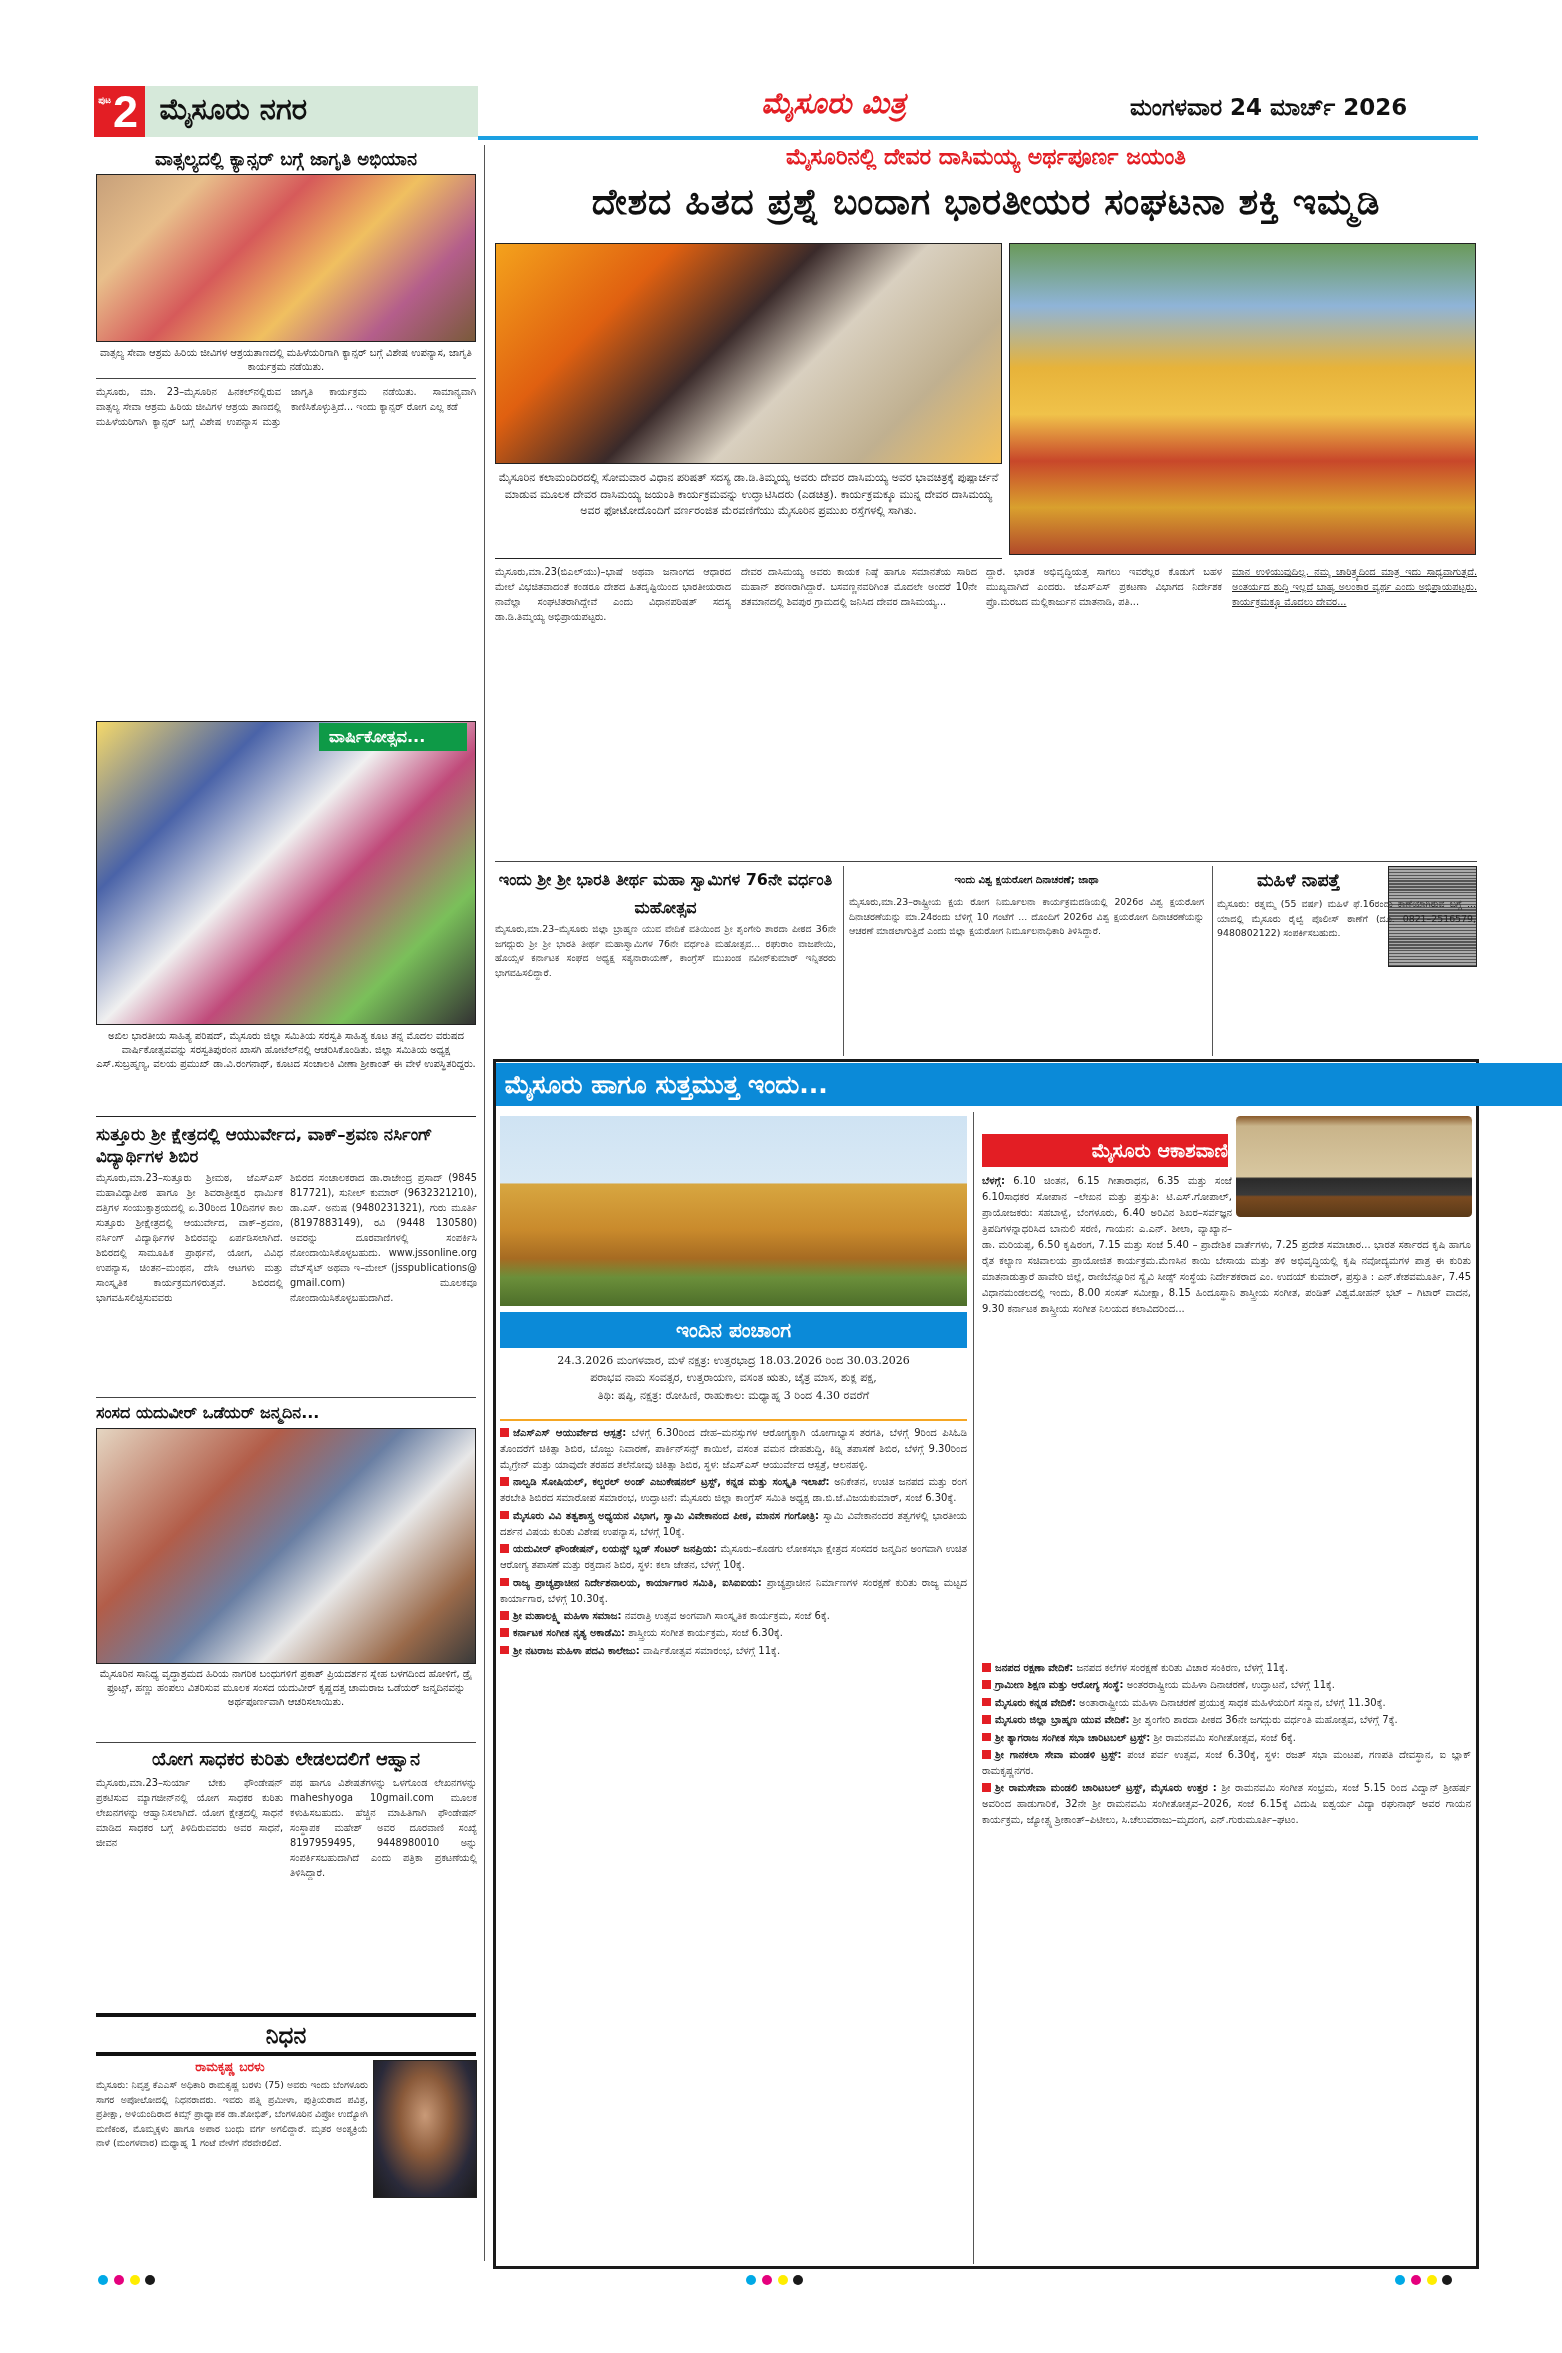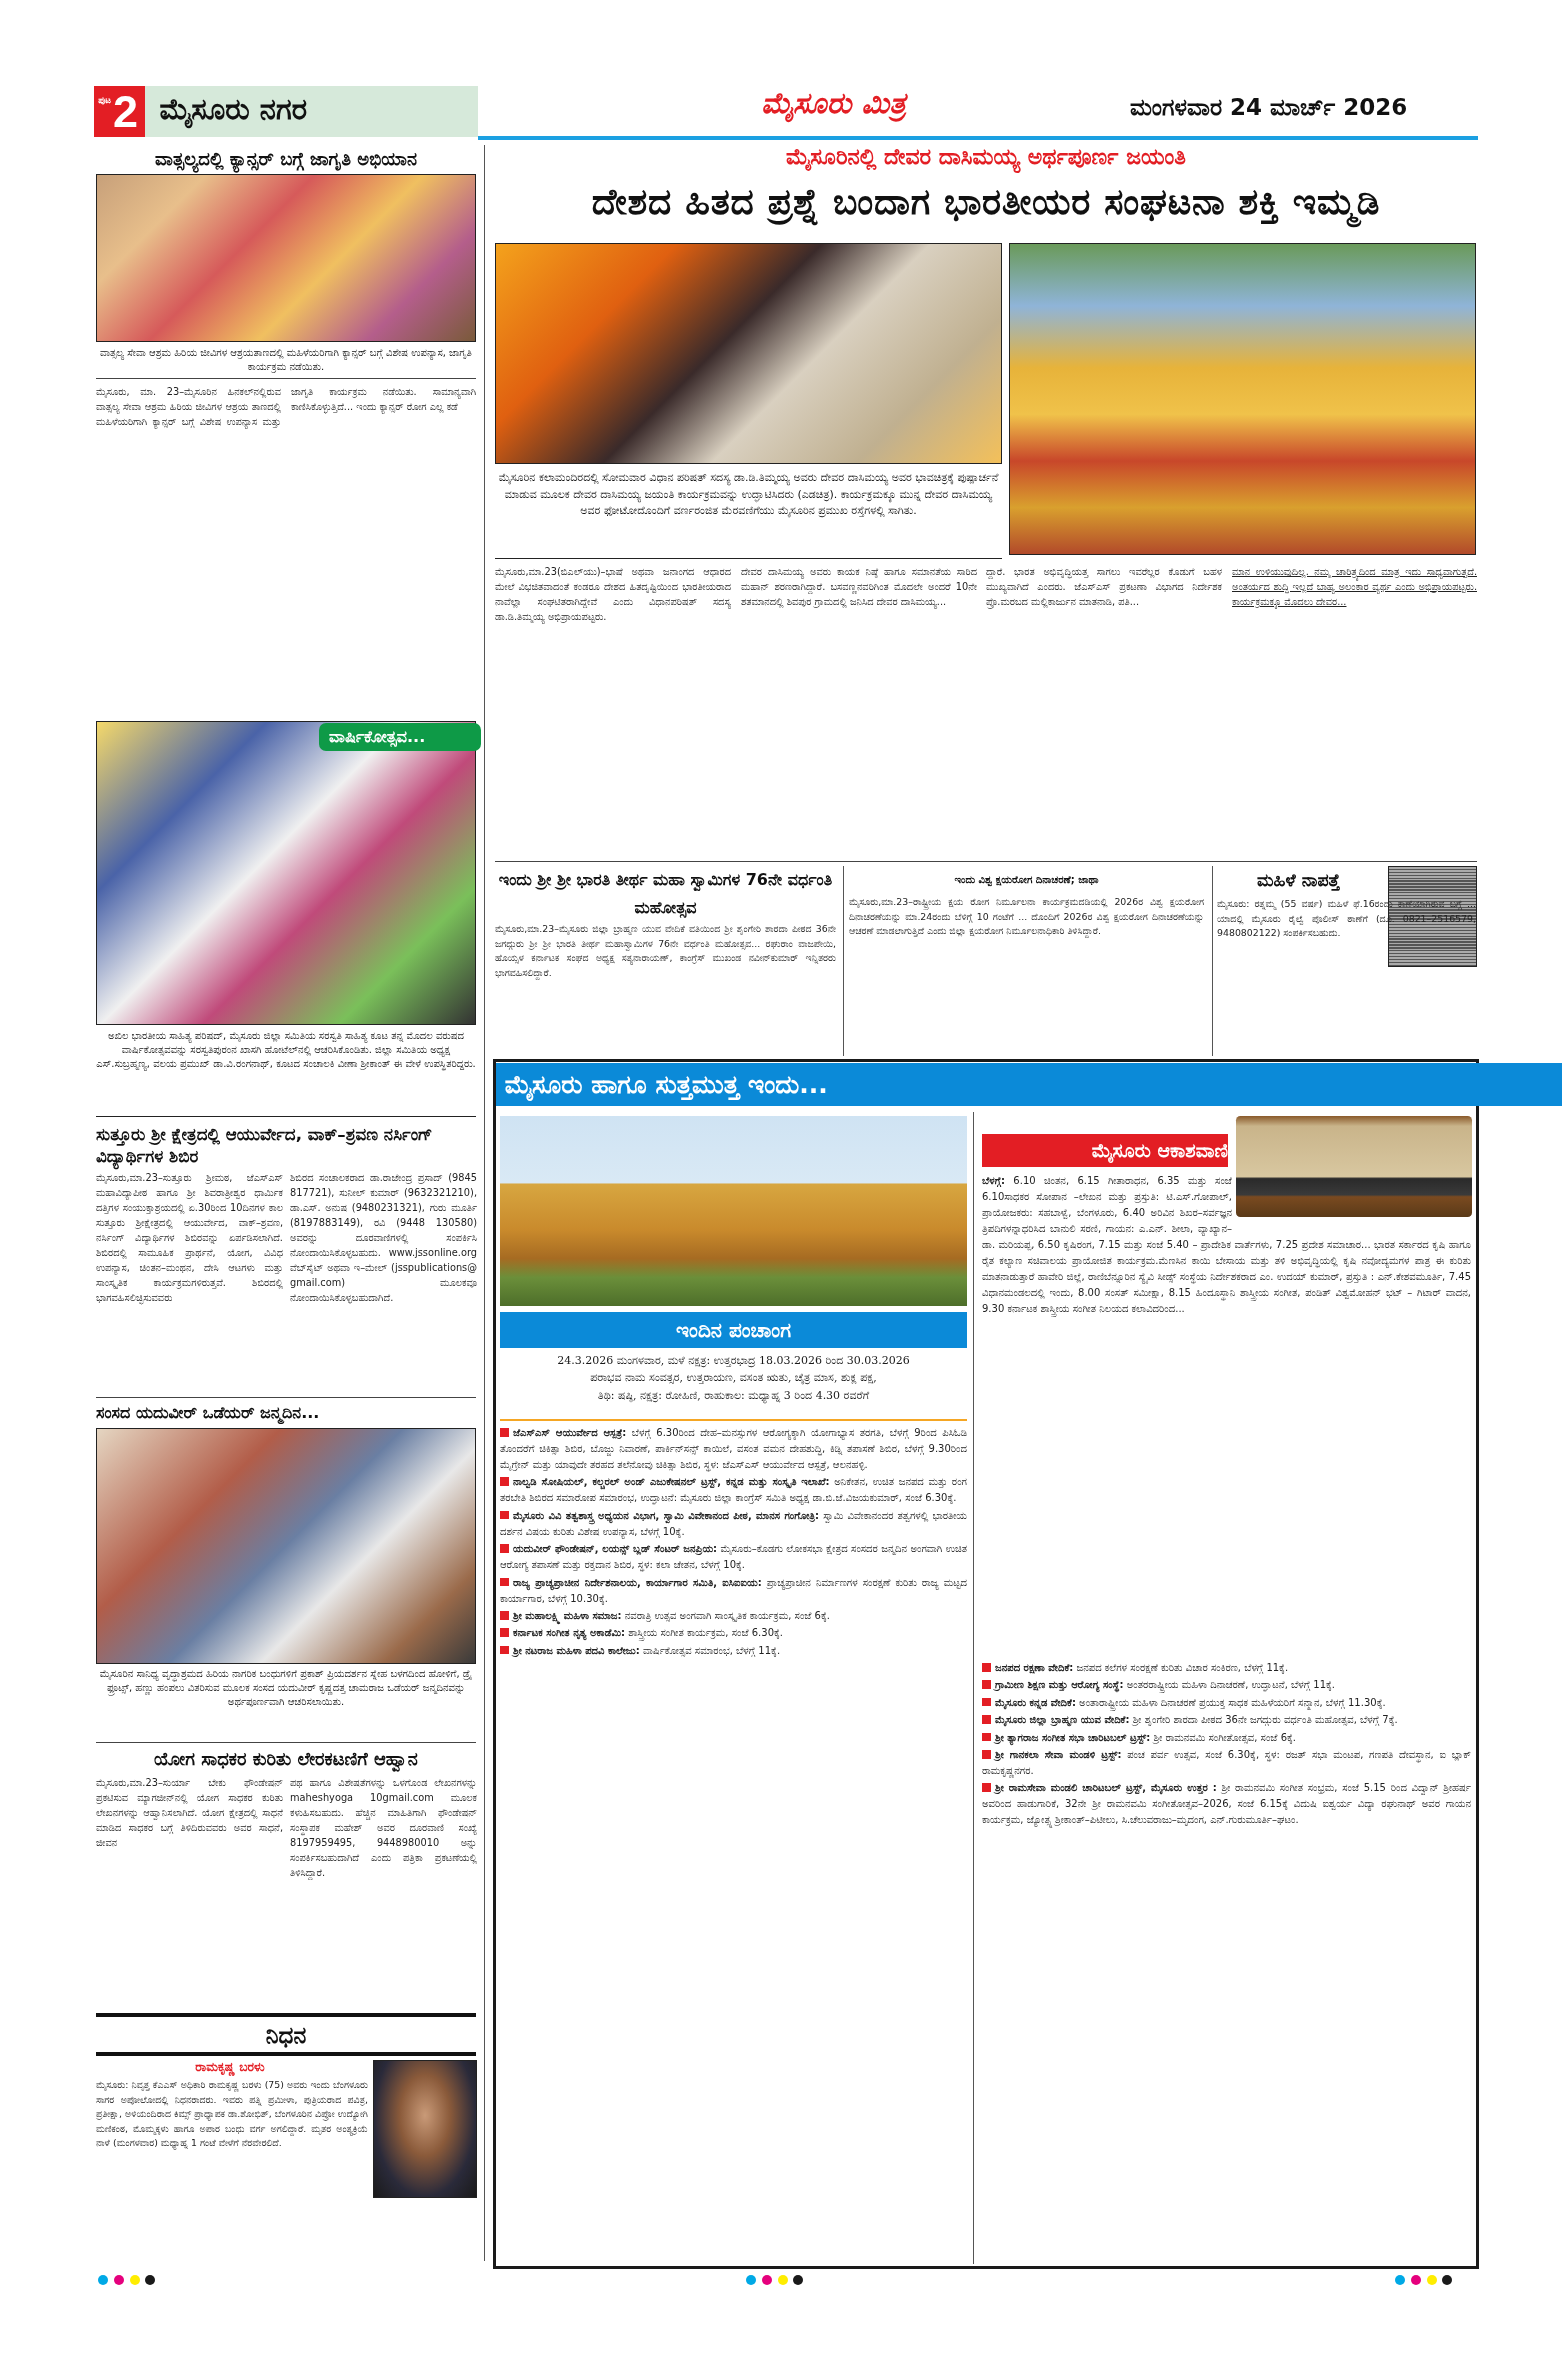--- a/index.html
+++ b/index.html
@@ -67,35 +67,35 @@
 <div class="abs dateline">ಮಂಗಳವಾರ 24 ಮಾರ್ಚ್ 2026</div>
 <div class="abs blue-rule"></div>
 
 <div class="abs hl-left" style="left:94px;top:146px;width:384px;font-size:18px;line-height:25px;">ವಾತ್ಸಲ್ಯದಲ್ಲಿ ಕ್ಯಾನ್ಸರ್ ಬಗ್ಗೆ ಜಾಗೃತಿ ಅಭಿಯಾನ</div>
 <div class="abs img-box" style="left:96px;top:174px;width:380px;height:168px;"></div>
 <div class="abs caption" style="left:96px;top:346px;width:380px;font-size:10px;line-height:13.8px;">ವಾತ್ಸಲ್ಯ ಸೇವಾ ಆಶ್ರಮ ಹಿರಿಯ ಜೀವಿಗಳ ಆಶ್ರಯತಾಣದಲ್ಲಿ ಮಹಿಳೆಯರಿಗಾಗಿ ಕ್ಯಾನ್ಸರ್ ಬಗ್ಗೆ ವಿಶೇಷ ಉಪನ್ಯಾಸ, ಜಾಗೃತಿ ಕಾರ್ಯಕ್ರಮ ನಡೆಯಿತು.</div>
 <div class="abs hr-thin" style="left:96px;top:378px;width:380px;"></div>
 <div class="abs body-txt" style="left:96px;top:384px;width:380px;height:326px;column-count:2;column-gap:10px;overflow:hidden;">ಮೈಸೂರು, ಮಾ. 23–ಮೈಸೂರಿನ ಹಿನಕಲ್‌ನಲ್ಲಿರುವ ವಾತ್ಸಲ್ಯ ಸೇವಾ ಆಶ್ರಮ ಹಿರಿಯ ಜೀವಿಗಳ ಆಶ್ರಯ ತಾಣದಲ್ಲಿ ಮಹಿಳೆಯರಿಗಾಗಿ ಕ್ಯಾನ್ಸರ್ ಬಗ್ಗೆ ವಿಶೇಷ ಉಪನ್ಯಾಸ ಮತ್ತು ಜಾಗೃತಿ ಕಾರ್ಯಕ್ರಮ ನಡೆಯಿತು. ಸಾಮಾನ್ಯವಾಗಿ ಕಾಣಿಸಿಕೊಳ್ಳುತ್ತಿದೆ... ಇಂದು ಕ್ಯಾನ್ಸರ್ ರೋಗ ಎಲ್ಲ ಕಡೆ</div>
 
 <div class="abs photo-event2" style="left:96px;top:721px;width:380px;height:304px;"></div>
-<div class="abs green-tag" style="left:319px;top:723px;width:162px;border-radius:7px;">ವಾರ್ಷಿಕೋತ್ಸವ...</div>
+<div class="abs green-tag" style="left:319px;top:723px;width:148px;">ವಾರ್ಷಿಕೋತ್ಸವ...</div>
 <div class="abs caption" style="left:96px;top:1029px;width:380px;font-size:10px;line-height:13.8px;">ಅಖಿಲ ಭಾರತೀಯ ಸಾಹಿತ್ಯ ಪರಿಷದ್, ಮೈಸೂರು ಜಿಲ್ಲಾ ಸಮಿತಿಯ ಸರಸ್ವತಿ ಸಾಹಿತ್ಯ ಕೂಟ ತನ್ನ ಮೊದಲ ವರುಷದ ವಾರ್ಷಿಕೋತ್ಸವವನ್ನು ಸರಸ್ವತಿಪುರಂನ ಖಾಸಗಿ ಹೋಟೆಲ್‌ನಲ್ಲಿ ಆಚರಿಸಿಕೊಂಡಿತು. ಜಿಲ್ಲಾ ಸಮಿತಿಯ ಅಧ್ಯಕ್ಷ ಎಸ್.ಸುಬ್ರಹ್ಮಣ್ಯ, ವಲಯ ಪ್ರಮುಖ್ ಡಾ.ವಿ.ರಂಗನಾಥ್, ಕೂಟದ ಸಂಚಾಲಕಿ ವೀಣಾ ಶ್ರೀಕಾಂತ್ ಈ ವೇಳೆ ಉಪಸ್ಥಿತರಿದ್ದರು.</div>
 <div class="abs hr" style="left:96px;top:1116px;width:380px;"></div>
 
 <div class="abs hl-left" style="left:96px;top:1123px;width:380px;font-size:16.7px;line-height:22px;text-align:left;">ಸುತ್ತೂರು ಶ್ರೀ ಕ್ಷೇತ್ರದಲ್ಲಿ ಆಯುರ್ವೇದ, ವಾಕ್–ಶ್ರವಣ ನರ್ಸಿಂಗ್ ವಿದ್ಯಾರ್ಥಿಗಳ ಶಿಬಿರ</div>
 <div class="abs body-txt" style="left:96px;top:1170px;width:187px;height:221px;overflow:hidden;">ಮೈಸೂರು,ಮಾ.23–ಸುತ್ತೂರು ಶ್ರೀಮಠ, ಜೆಎಸ್‌ಎಸ್ ಮಹಾವಿದ್ಯಾಪೀಠ ಹಾಗೂ ಶ್ರೀ ಶಿವರಾತ್ರೀಶ್ವರ ಧಾರ್ಮಿಕ ದತ್ತಿಗಳ ಸಂಯುಕ್ತಾಶ್ರಯದಲ್ಲಿ ಏ.30ರಿಂದ 10ದಿನಗಳ ಕಾಲ ಸುತ್ತೂರು ಶ್ರೀಕ್ಷೇತ್ರದಲ್ಲಿ ಆಯುರ್ವೇದ, ವಾಕ್–ಶ್ರವಣ, ನರ್ಸಿಂಗ್ ವಿದ್ಯಾರ್ಥಿಗಳ ಶಿಬಿರವನ್ನು ಏರ್ಪಡಿಸಲಾಗಿದೆ. ಶಿಬಿರದಲ್ಲಿ ಸಾಮೂಹಿಕ ಪ್ರಾರ್ಥನೆ, ಯೋಗ, ವಿವಿಧ ಉಪನ್ಯಾಸ, ಚಿಂತನ–ಮಂಥನ, ದೇಸಿ ಆಟಗಳು ಮತ್ತು ಸಾಂಸ್ಕೃತಿಕ ಕಾರ್ಯಕ್ರಮಗಳಿರುತ್ತವೆ. ಶಿಬಿರದಲ್ಲಿ ಭಾಗವಹಿಸಲಿಚ್ಛಿಸುವವರು</div>
 <div class="abs body-txt" style="left:290px;top:1170px;width:187px;height:221px;overflow:hidden;">ಶಿಬಿರದ ಸಂಚಾಲಕರಾದ ಡಾ.ರಾಜೇಂದ್ರ ಪ್ರಸಾದ್ (9845 817721), ಸುನೀಲ್ ಕುಮಾರ್ (9632321210), ಡಾ.ಎಸ್. ಅನುಷ (9480231321), ಗುರು ಮೂರ್ತಿ (8197883149), ರವಿ (9448 130580) ಅವರನ್ನು ದೂರವಾಣಿಗಳಲ್ಲಿ ಸಂಪರ್ಕಿಸಿ ನೋಂದಾಯಿಸಿಕೊಳ್ಳಬಹುದು. www.jssonline.org ವೆಬ್‌ಸೈಟ್ ಅಥವಾ ಇ–ಮೇಲ್ (jsspublications@ gmail.com) ಮೂಲಕವೂ ನೋಂದಾಯಿಸಿಕೊಳ್ಳಬಹುದಾಗಿದೆ.</div>
 <div class="abs hr-thin" style="left:96px;top:1397px;width:380px;"></div>
 
 <div class="abs hl-left" style="left:96px;top:1402px;width:380px;font-size:16px;line-height:22px;text-align:left;">ಸಂಸದ ಯದುವೀರ್ ಒಡೆಯರ್ ಜನ್ಮದಿನ...</div>
 <div class="abs photo-old" style="left:96px;top:1428px;width:380px;height:236px;"></div>
 <div class="abs caption" style="left:96px;top:1667px;width:380px;font-size:10px;line-height:13.8px;">ಮೈಸೂರಿನ ಸಾನಿಧ್ಯ ವೃದ್ಧಾಶ್ರಮದ ಹಿರಿಯ ನಾಗರಿಕ ಬಂಧುಗಳಿಗೆ ಪ್ರಕಾಶ್ ಪ್ರಿಯದರ್ಶನ ಸ್ನೇಹ ಬಳಗದಿಂದ ಹೋಳಿಗೆ, ಡ್ರೈ ಫ್ರೂಟ್ಸ್, ಹಣ್ಣು ಹಂಪಲು ವಿತರಿಸುವ ಮೂಲಕ ಸಂಸದ ಯದುವೀರ್ ಕೃಷ್ಣದತ್ತ ಚಾಮರಾಜ ಒಡೆಯರ್ ಜನ್ಮದಿನವನ್ನು ಅರ್ಥಪೂರ್ಣವಾಗಿ ಆಚರಿಸಲಾಯಿತು.</div>
 <div class="abs hr-thin" style="left:96px;top:1742px;width:380px;"></div>
 
-<div class="abs hl-left" style="left:96px;top:1746px;width:380px;font-size:18px;line-height:25px;">ಯೋಗ ಸಾಧಕರ ಕುರಿತು ಲೇರಕಟಣಿಗೆ ಆಹ್ವಾನ</div>
+<div class="abs hl-left" style="left:96px;top:1746px;width:380px;font-size:18px;line-height:25px;">ಯೋಗ ಸಾಧಕರ ಕುರಿತು ಲೇಡಲದಲಿಗೆ ಆಹ್ವಾನ</div>
 <div class="abs body-txt" style="left:96px;top:1775px;width:187px;height:236px;overflow:hidden;">ಮೈಸೂರು,ಮಾ.23–ಸುರ್ಯಾ ಬೇಕು ಫೌಂಡೇಷನ್ ಪ್ರಕಟಿಸುವ ಮ್ಯಾಗಜೀನ್‌ನಲ್ಲಿ ಯೋಗ ಸಾಧಕರ ಕುರಿತು ಲೇಖನಗಳನ್ನು ಆಹ್ವಾನಿಸಲಾಗಿದೆ. ಯೋಗ ಕ್ಷೇತ್ರದಲ್ಲಿ ಸಾಧನೆ ಮಾಡಿದ ಸಾಧಕರ ಬಗ್ಗೆ ತಿಳಿದಿರುವವರು ಅವರ ಸಾಧನೆ, ಜೀವನ</div>
 <div class="abs body-txt" style="left:290px;top:1775px;width:187px;height:236px;overflow:hidden;">ಪಥ ಹಾಗೂ ವಿಶೇಷತೆಗಳನ್ನು ಒಳಗೊಂಡ ಲೇಖನಗಳನ್ನು maheshyoga 10gmail.com ಮೂಲಕ ಕಳುಹಿಸಬಹುದು. ಹೆಚ್ಚಿನ ಮಾಹಿತಿಗಾಗಿ ಫೌಂಡೇಷನ್ ಸಂಸ್ಥಾಪಕ ಮಹೇಶ್ ಅವರ ದೂರವಾಣಿ ಸಂಖ್ಯೆ 8197959495, 9448980010 ಅನ್ನು ಸಂಪರ್ಕಿಸಬಹುದಾಗಿದೆ ಎಂದು ಪತ್ರಿಕಾ ಪ್ರಕಟಣೆಯಲ್ಲಿ ತಿಳಿಸಿದ್ದಾರೆ.</div>
 
 <div class="abs" style="left:96px;top:2013px;width:380px;height:3.6px;background:#111;"></div>
 <div class="abs hl-left" style="left:96px;top:2019px;width:380px;font-size:23px;line-height:32px;">ನಿಧನ</div>
 <div class="abs" style="left:96px;top:2052px;width:380px;height:3.6px;background:#111;"></div>
 <div class="abs" style="left:96px;top:2060px;width:268px;text-align:center;color:#e31e24;font-size:12.3px;font-weight:bold;">ರಾಮಕೃಷ್ಣ ಬರಳು</div>
 <div class="abs photo-portrait" style="left:373px;top:2060px;width:104px;height:138px;"></div>
 <div class="abs body-txt" style="left:96px;top:2078px;width:272px;height:181px;overflow:hidden;font-size:9.4px;line-height:14.5px;">ಮೈಸೂರು: ನಿವೃತ್ತ ಕೆಎಎಸ್ ಅಧಿಕಾರಿ ರಾಮಕೃಷ್ಣ ಬರಳು (75) ಅವರು ಇಂದು ಬೆಂಗಳೂರು ಸಾಗರ ಅಪೋಲೋದಲ್ಲಿ ನಿಧನರಾದರು. ಇವರು ಪತ್ನಿ ಪ್ರಮೀಳಾ, ಪುತ್ರಿಯರಾದ ಪವಿತ್ರ, ಪ್ರತೀಕ್ಷಾ, ಅಳಿಯಂದಿರಾದ ಕಿಮ್ಸ್ ಪ್ರಾಧ್ಯಾಪಕ ಡಾ.ಶೋಭಿತ್, ಬೆಂಗಳೂರಿನ ವಿಪ್ರೋ ಉದ್ಯೋಗಿ ಮಣಿಕಂಠ, ಮೊಮ್ಮಕ್ಕಳು ಹಾಗೂ ಅಪಾರ ಬಂಧು ವರ್ಗ ಅಗಲಿದ್ದಾರೆ. ಮೃತರ ಅಂತ್ಯಕ್ರಿಯೆ ನಾಳೆ (ಮಂಗಳವಾರ) ಮಧ್ಯಾಹ್ನ 1 ಗಂಟೆ ವೇಳೆಗೆ ನೆರವೇರಲಿದೆ.</div>
 

